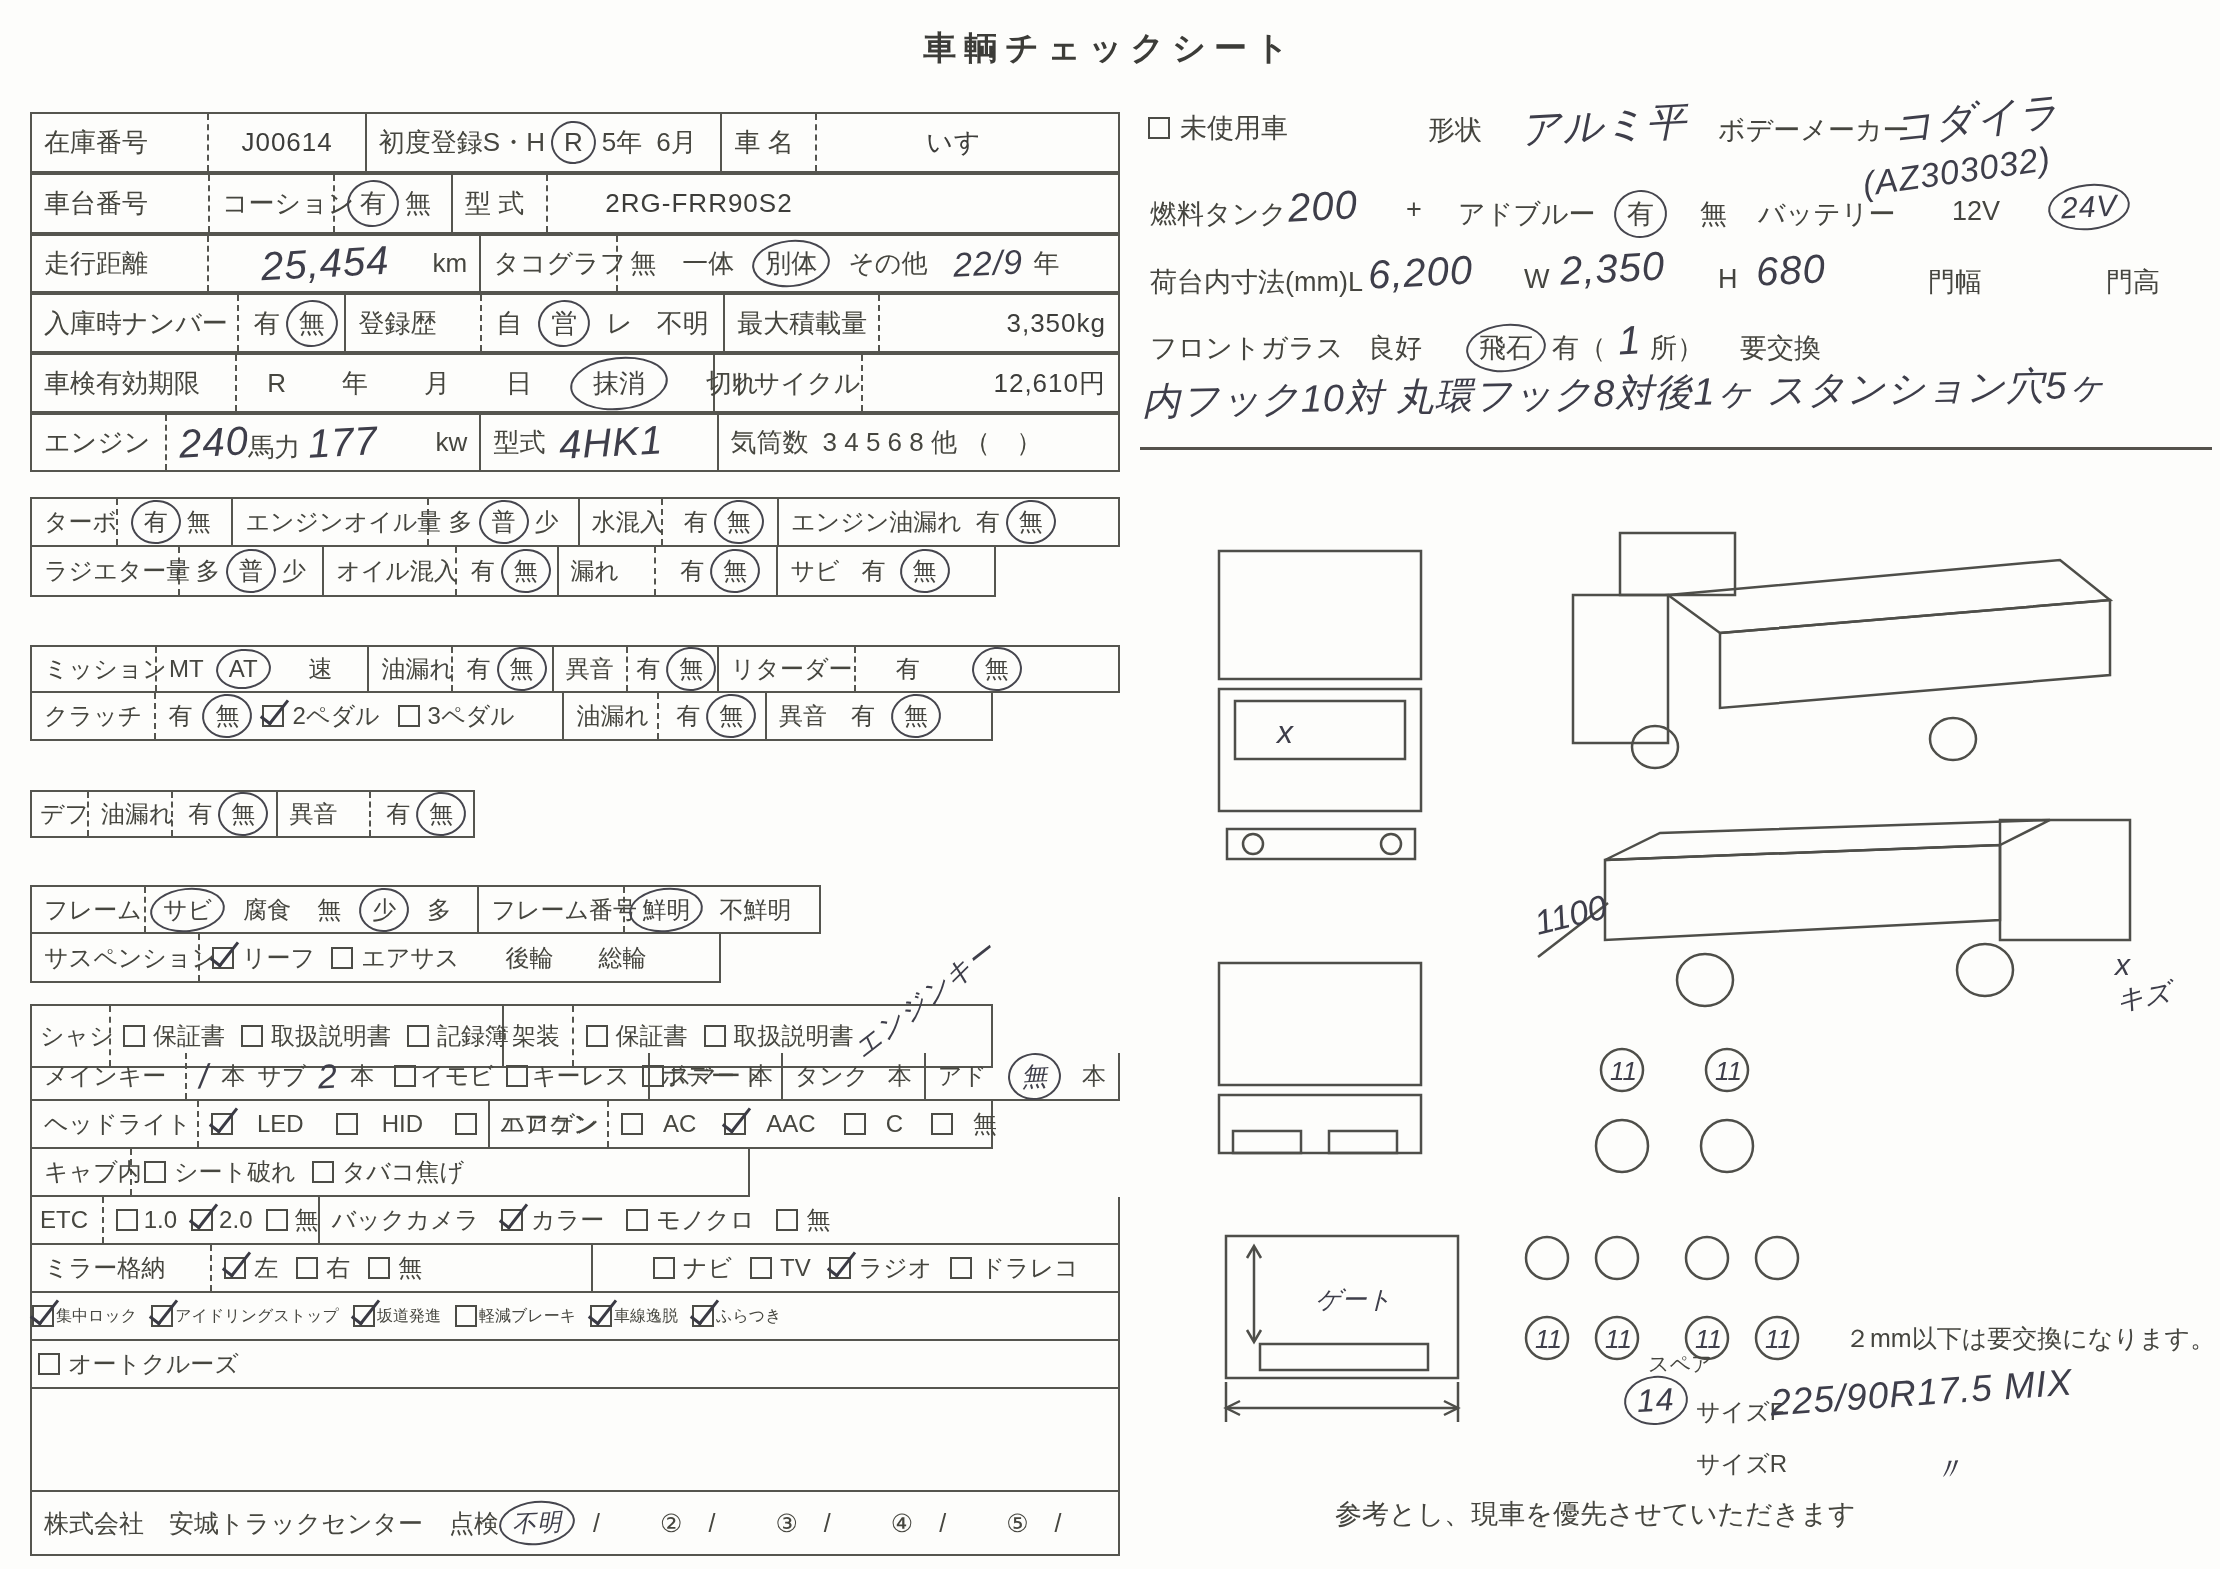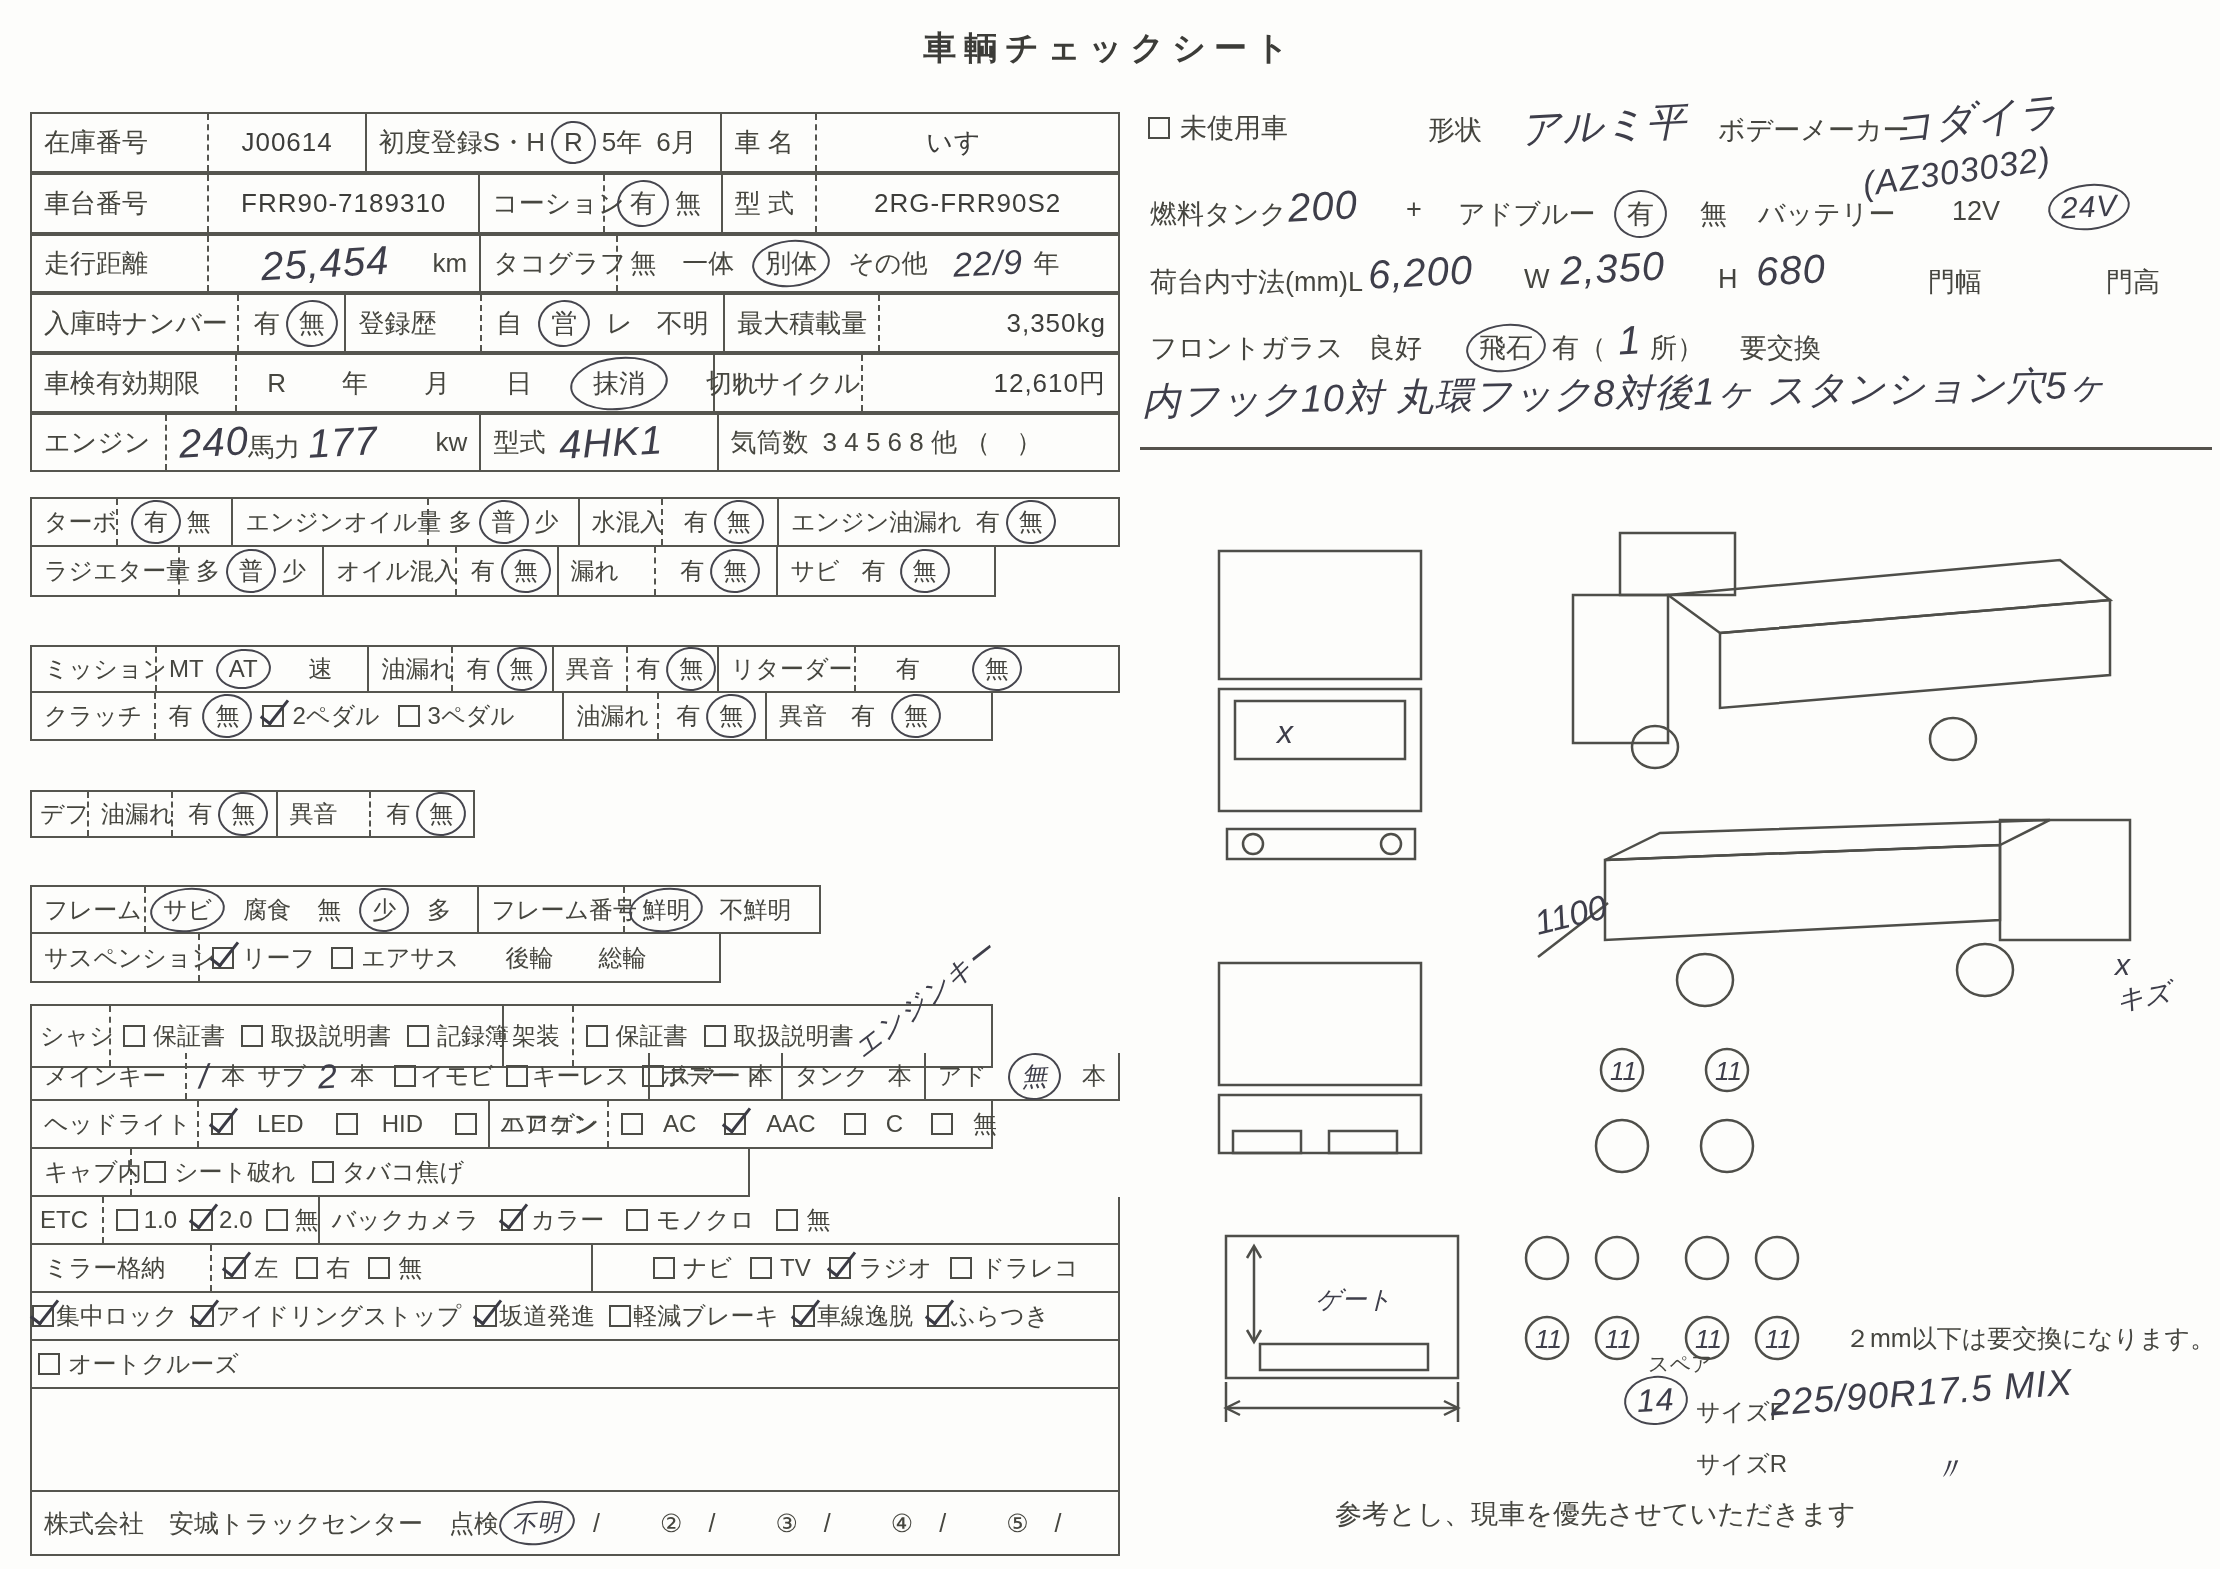--- a/index.html
+++ b/index.html
@@ -58,23 +58,20 @@
       </div>
     <div class="c center last" style="width:302px">
         <span class="val">いすゞ</span>
       </div>
   </div>
 
   <div class="row" style="top:173px;height:61px;width:1090px">
     <div class="c d" style="width:178px">
         <span class="lbl">車台番号</span>
       </div>
-    <div class="c center" style="width:272px">
-        <span class="val">FRR90-7189310</span>
-      </div>
     <div class="c d" style="width:125px">
         <span class="lbl">コーション</span>
       </div>
     <div class="c center" style="width:118px">
       <span class="hc"><span>有</span></span>
       <span class="lbl">無</span>
     </div>
     <div class="c d" style="width:95px">
         <span class="lbl">型 式</span>
       </div>
@@ -477,21 +474,21 @@
       <span class="cb"></span>
         <span class="lbl" style="margin-left:-10px">TV</span>
       <span class="cb on"></span>
         <span class="lbl" style="margin-left:-10px">ラジオ</span>
       <span class="cb"></span>
         <span class="lbl" style="margin-left:-10px">ドラレコ</span>
     </div>
   </div>
 
   <div class="row" style="top:1293px;height:48px;width:1090px;border-top:none">
-    <div class="c last" style="width:1090px;font-size:24px;padding:0 0">
+    <div class="c last" style="width:1090px;font-size:16px;padding:0 0">
       <span class="cb on"></span>
         <span class="lbl" style="margin-left:-12px">集中ロック</span>
       <span class="cb on"></span>
         <span class="lbl" style="margin-left:-12px">アイドリングストップ</span>
       <span class="cb on"></span>
         <span class="lbl" style="margin-left:-12px">坂道発進</span>
       <span class="cb"></span>
         <span class="lbl" style="margin-left:-12px">軽減ブレーキ</span>
       <span class="cb on"></span>
         <span class="lbl" style="margin-left:-12px">車線逸脱</span>

